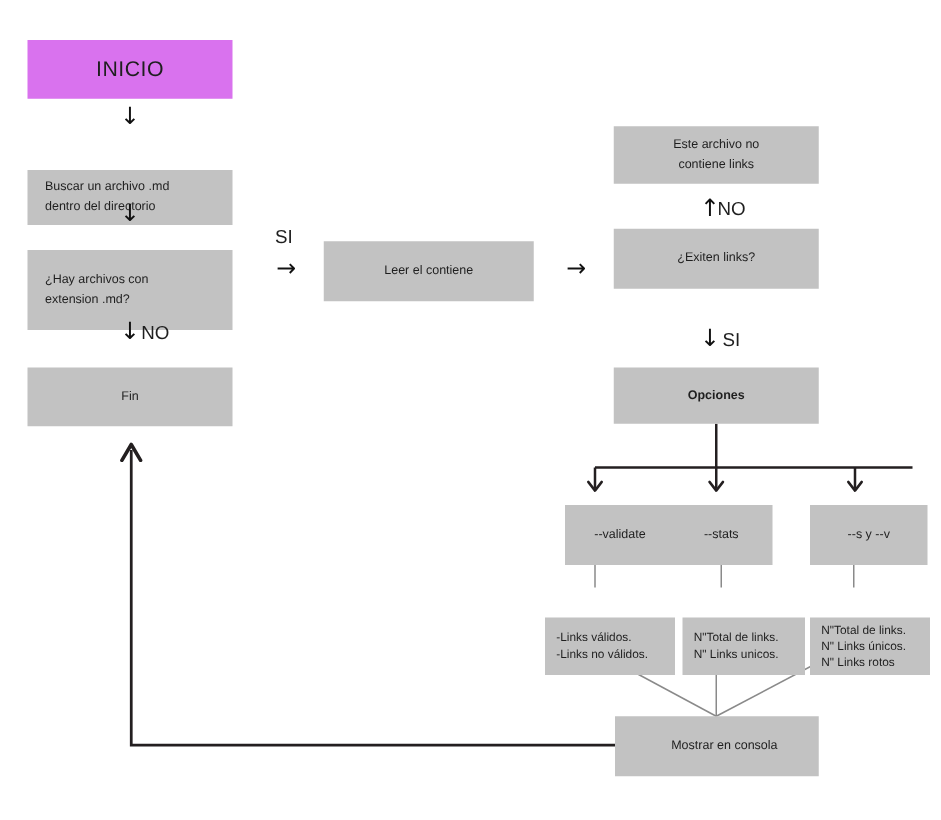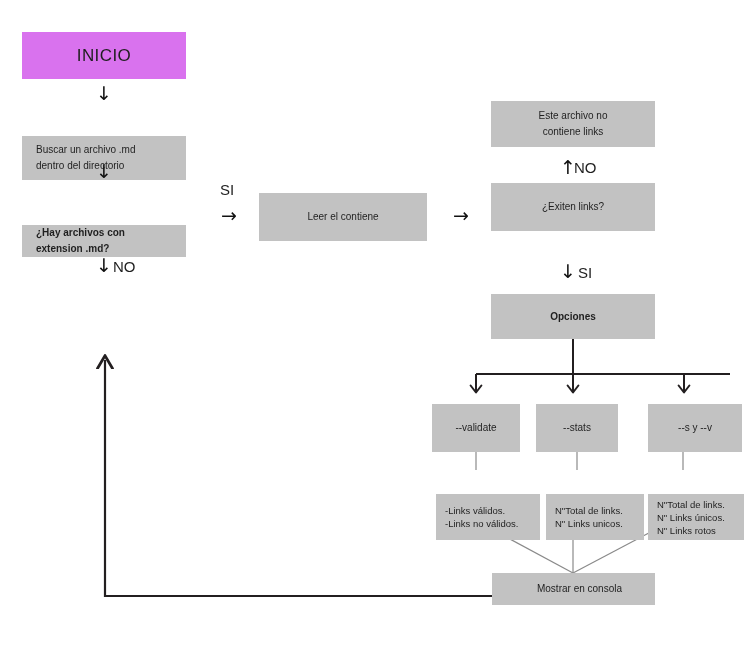--- a/index.html
+++ b/index.html
@@ -119,44 +119,47 @@
 
   <div class="node start" style="left:22px; top:32px; width:164px; height:47px;">
     <span>INICIO</span>
   </div>
 
   <div class="node left" style="left:22px; top:112px; width:164px; height:44px;">
     <span>Buscar un archivo .md
 dentro del directorio</span>
   </div>
 
-  <div class="node left" style="left:22px; top:201px; width:164px; height:32px;font-weight:bold;">
+  <div class="node left" style="left:22px; top:176px; width:164px; height:64px;">
     <span>¿Hay archivos con
 extension .md?</span>
   </div>
 
+  <div class="node center" style="left:22px; top:294px; width:164px; height:47px;">
+    <span>Fin</span>
+  </div>
 
   <div class="node center" style="left:259px; top:193px; width:168px; height:48px;">
     <span>Leer el contiene</span>
   </div>
 
   <div class="node center" style="left:491px; top:101px; width:164px; height:46px;">
     <span>Este archivo no
 contiene links</span>
   </div>
 
   <div class="node center" style="left:491px; top:183px; width:164px; height:48px;">
     <span>¿Exiten links?</span>
   </div>
 
   <div class="node center" style="left:491px; top:294px; width:164px; height:45px;font-weight:bold;">
     <span>Opciones</span>
   </div>
 
-  <div class="node center" style="left:432px; top:404px; width:88px; height:48px;">
+  <div class="node center" style="left:452px; top:404px; width:88px; height:48px;">
     <span>--validate</span>
   </div>
 
   <div class="node center" style="left:536px; top:404px; width:82px; height:48px;">
     <span>--stats</span>
   </div>
 
   <div class="node center" style="left:636px; top:404px; width:94px; height:48px;margin-left:12px;">
     <span>--s y --v</span>
   </div>
@@ -170,21 +173,21 @@
     <span>N"Total de links.
 N" Links unicos.</span>
   </div>
 
   <div class="node left small" style="left:648px; top:470px; width:96px; height:46px;">
     <span>N"Total de links.
 N" Links únicos.
 N" Links rotos</span>
   </div>
 
-  <div class="node center" style="left:492px; top:573px; width:163px; height:32px;padding-left:12px;">
+  <div class="node center" style="left:492px; top:573px; width:163px; height:48px;padding-left:12px;">
     <span>Mostrar en consola</span>
   </div>
 
   <div class="glyph" style="left:96px; top:84px;">↓</div>
 
   <div class="glyph" style="left:96px; top:162px;">↓</div>
 
   <div class="glyph" style="left:96px; top:256px;">↓</div>
 
   <div class="glyph" style="left:221px; top:206px;">→</div>

